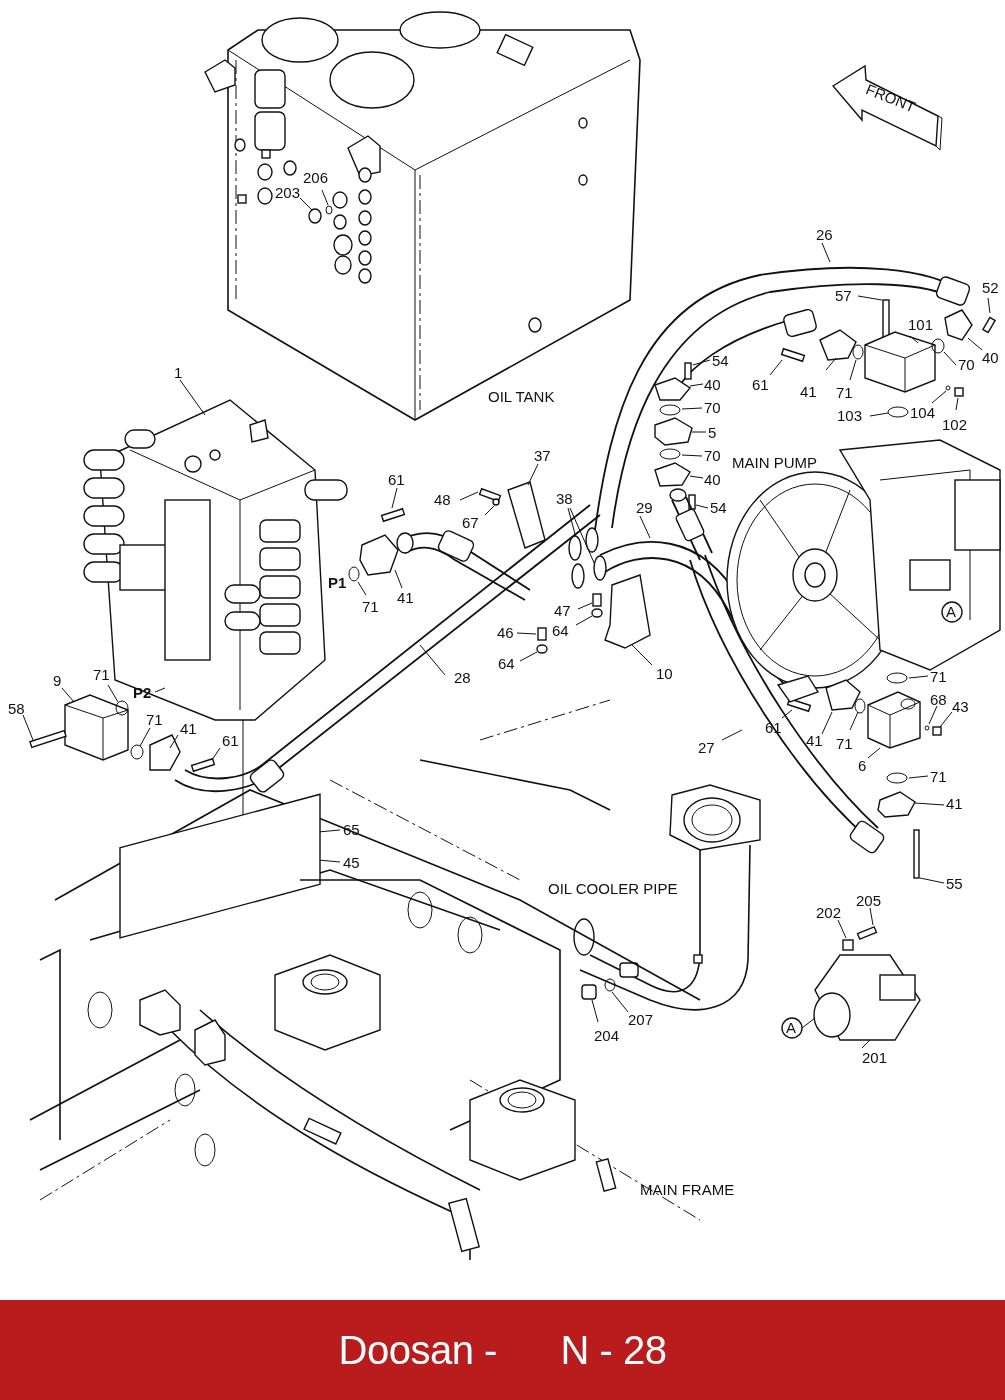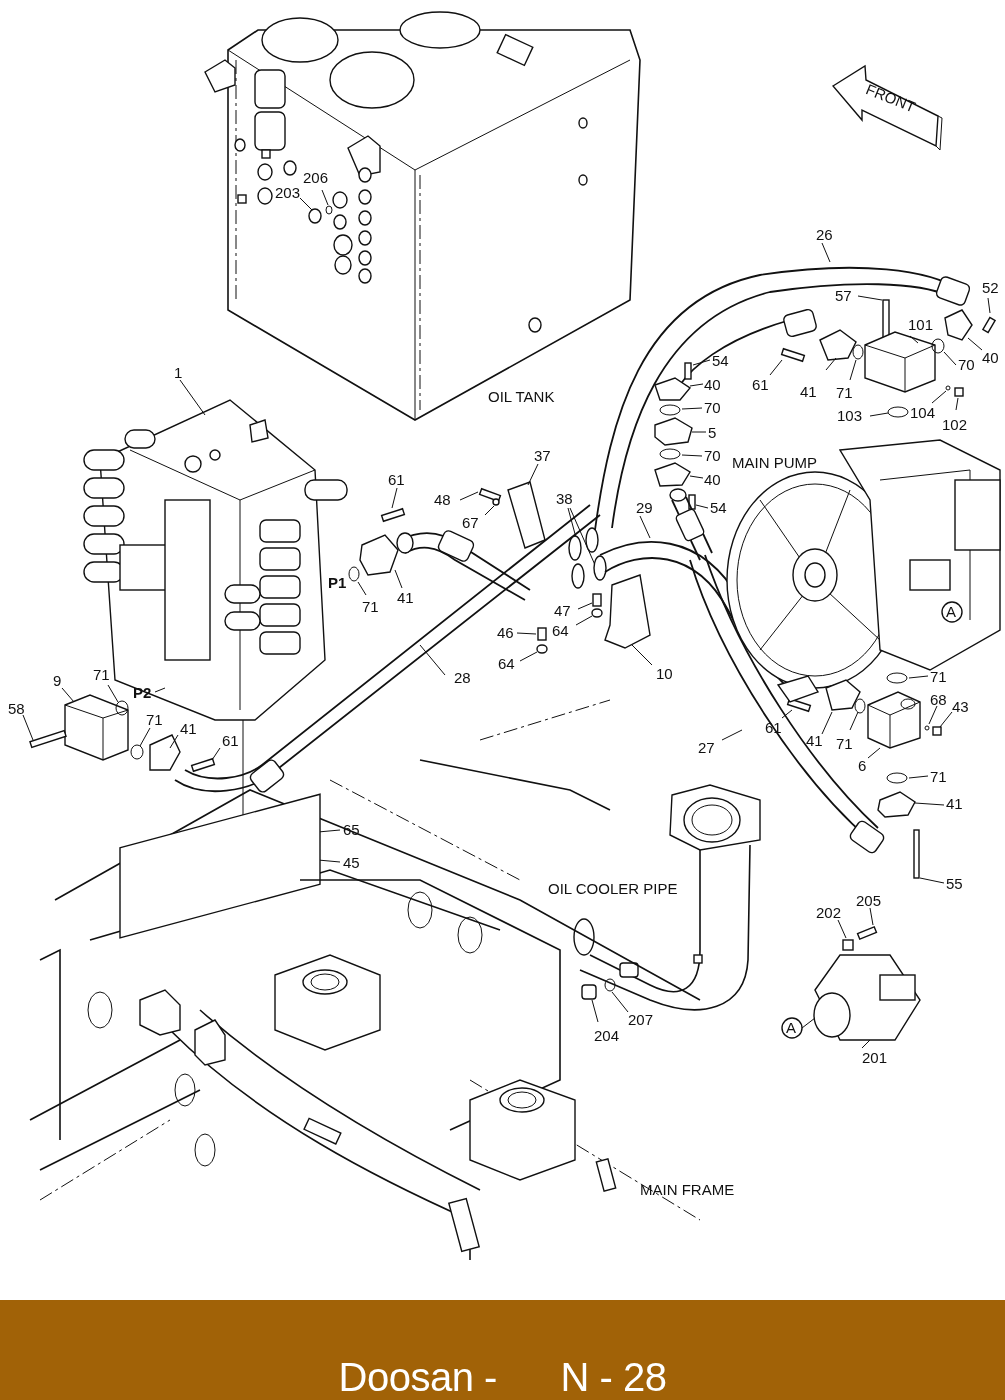--- a/index.html
+++ b/index.html
@@ -404,20 +404,20 @@
       <ellipse class="thin" cx="420" cy="910" rx="12" ry="18"></ellipse>
       <ellipse class="thin" cx="470" cy="935" rx="12" ry="18"></ellipse>
       <rect class="part" x="600" y="1160" width="12" height="30" transform="rotate(-15 606 1175)"></rect>
       <rect class="part" x="455" y="1200" width="18" height="50" transform="rotate(-15 464 1225)"></rect>
       <rect class="part" x="305" y="1125" width="35" height="12" transform="rotate(25 322 1131)"></rect>
     </g>
     <text class="cap" x="640" y="1195">MAIN FRAME</text>
   </g>
 </svg>
 
-<div id="footer" style="background: #a16207; color: rgb(255, 255, 255); align-items: flex-end;">
+<div id="footer" style="background: #b91c1c; color: rgb(255, 255, 255);">
   <span>Doosan</span>
   <span> - </span>
   <span>     </span>
   <span>N</span>
   <span> - </span>
   <span>28</span>
 </div>
 
 </body></html>

